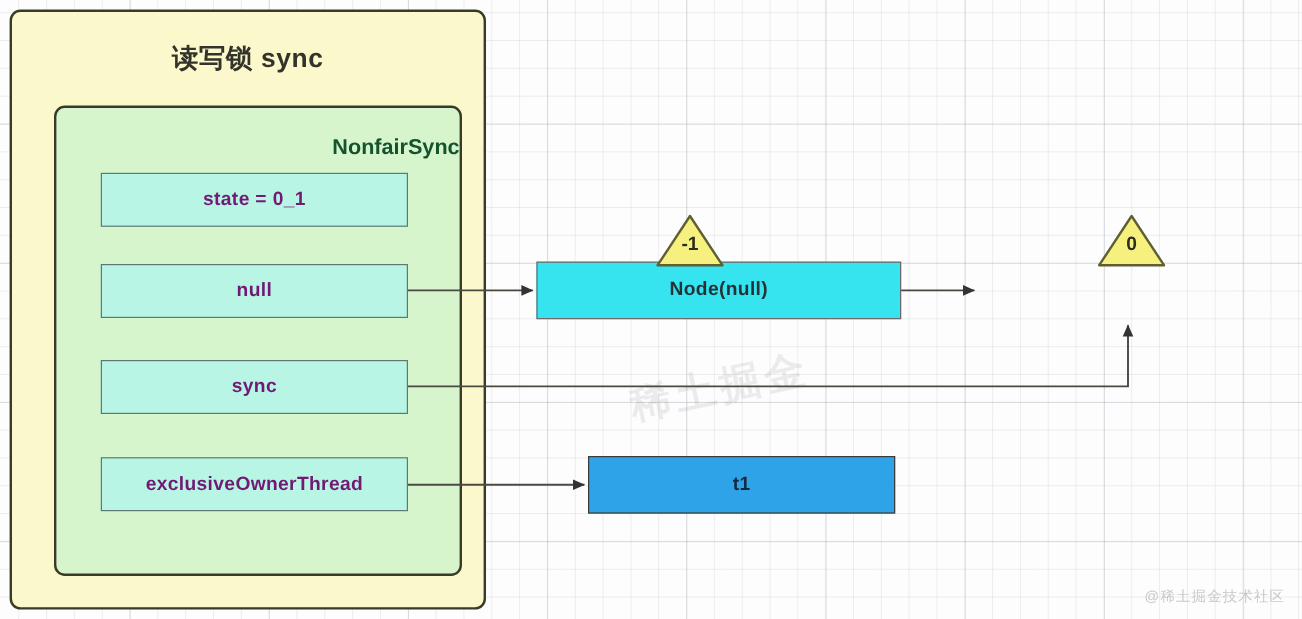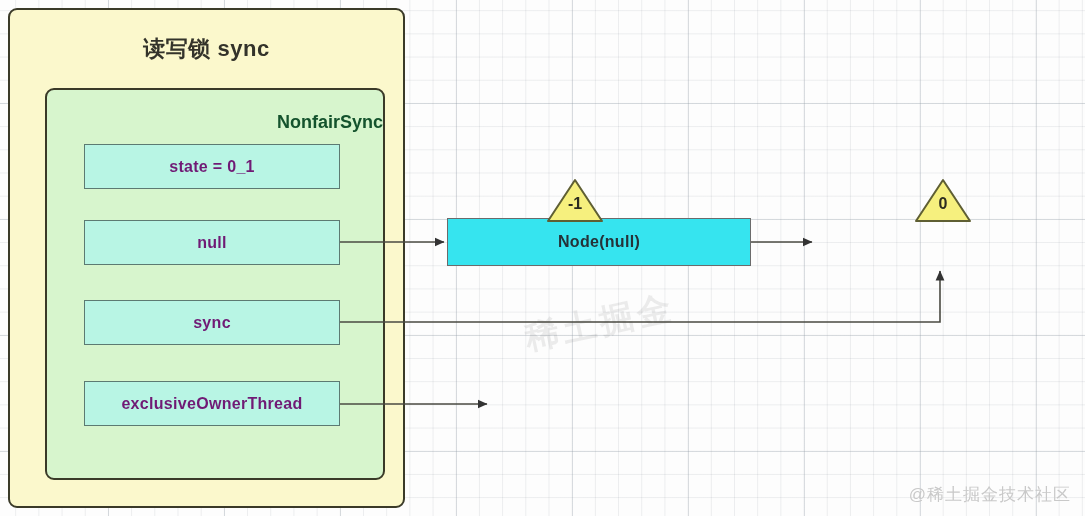--- a/index.html
+++ b/index.html
@@ -152,21 +152,21 @@
     display:flex;
     align-items:center;
     justify-content:center;
     transform:rotate(-12deg);
     letter-spacing:4px;
     user-select:none;
   }
   .wm-corner{
     position:absolute;
     right:14px; bottom:10px;
-    font-size:17px;
+    font-size:12px;
     color:#c9c9c9;
     letter-spacing:1px;
     user-select:none;
     margin-left:32px;
   }
 </style>
 </head>
 <body>
 
 <div id="canvas">
@@ -199,20 +199,21 @@
     <path d="M340,242 L444,242" stroke="#4a4a42" stroke-width="1.6" fill="none" marker-end="url(#ah)"></path>
 
     <path d="M706,242 L812,242" stroke="#4a4a42" stroke-width="1.6" fill="none" marker-end="url(#ah)" marker-start="url(#ah-start)"></path>
 
     <path d="M340,322 L940,322 L940,271" stroke="#4a4a42" stroke-width="1.6" fill="none" marker-end="url(#ah)"></path>
 
     <path d="M340,404 L487,404" stroke="#4a4a42" stroke-width="1.6" fill="none" marker-end="url(#ah)"></path>
   </svg>
 
   <div class="node node-null">Node(null)</div>
+  <div class="node node-t1">t1</div>
 
   <div class="tri tri-null">
     <svg width="58" height="45" viewBox="0 0 58 45">
       <path d="M29,2 L56,43 L2,43 Z" fill="#f6f07e" stroke="#5f5f33" stroke-width="2" stroke-linejoin="round"></path>
     </svg>
     <div class="tri-label">-1</div>
   </div>
 
   <div class="tri tri-t2">
     <svg width="58" height="45" viewBox="0 0 58 45">

